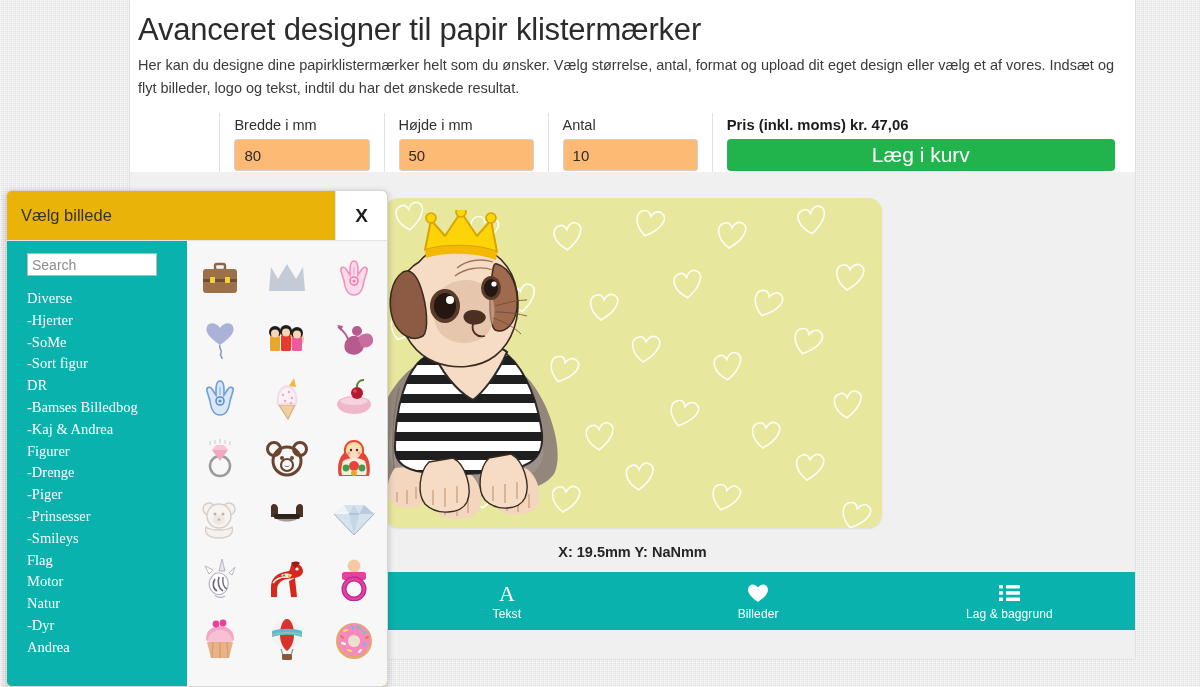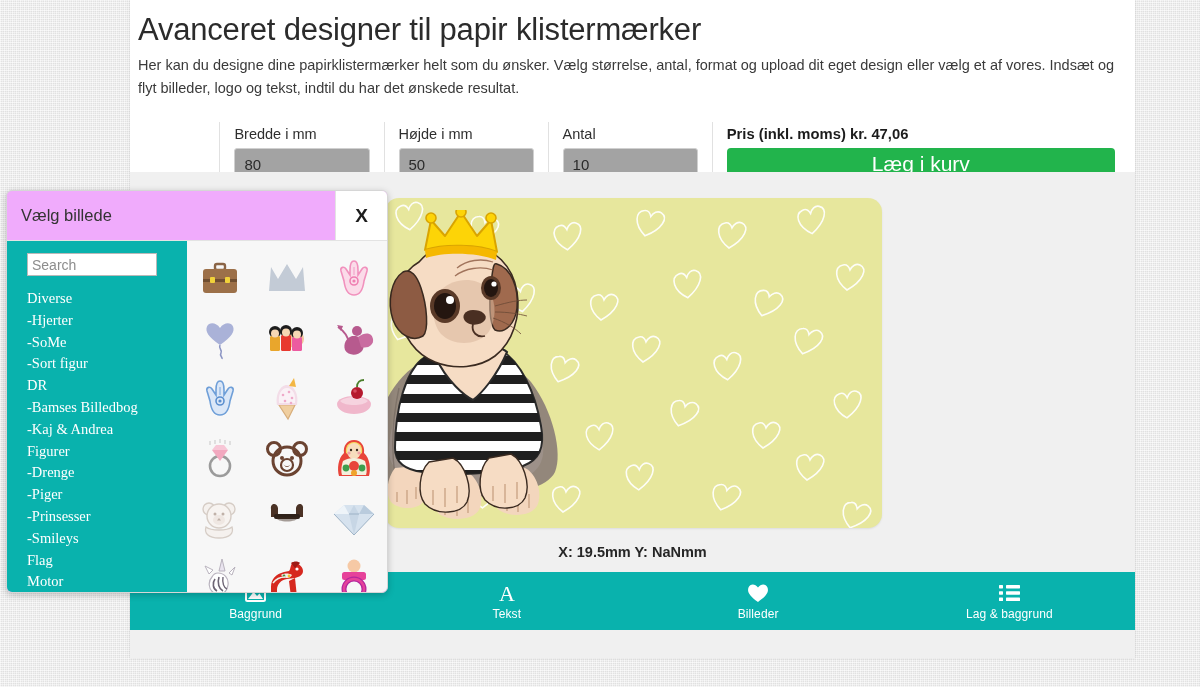--- a/index.html
+++ b/index.html
@@ -51,35 +51,34 @@
     border-bottom: 1px solid #dedede;
     height: 72px;
   }
   .form-spacer { width: 84px; }
   .form-cell {
     border-left: 1px solid #e1e1e1;
     padding: 4px 14px 0 14px;
     display: flex;
     flex-direction: column;
     justify-content: flex-start;
-    margin-top: 9px;
   }
   .form-cell.w-size { width: 165px; }
   .form-cell.w-price { width: 420px; }
   .field-label {
     font-size: 14.5px;
     color: #2f2f2f;
     margin-bottom: 5px;
     line-height: 1.2;
   }
   .field-input {
     height: 32px;
     border: 1px solid #d0d0d0;
     border-radius: 3px;
-    background: #a3a3a3;
+    background: #fdba74;
     font-size: 15px;
     color: #2b2b2b;
     padding: 0 9px;
     font-family: "Liberation Sans", sans-serif;
     outline: none;
     width: 100%;
   }
   .price-label {
     font-size: 14.8px;
     font-weight: bold;
@@ -151,22 +150,22 @@
     cursor: pointer;
     gap: 3px;
   }
   .tool-icon { height: 22px; display: flex; align-items: center; justify-content: center; }
   .tool-label { font-size: 12px; letter-spacing: 0.1px; }
 
   
   #image-modal {
     position: absolute;
     left: 6px; top: 190px;
-    width: 382px; height: 403px;
-    background: #f0abfc;
+    width: 382px; height: 497px;
+    background: #eab308;
     border: 1px solid #d6d6d6;
     border-radius: 6px;
     box-shadow: 0 2px 7px rgba(0,0,0,0.22);
     overflow: hidden;
     display: flex;
     flex-direction: column;
   }
   #modal-header {
     height: 50px;
     display: flex;

